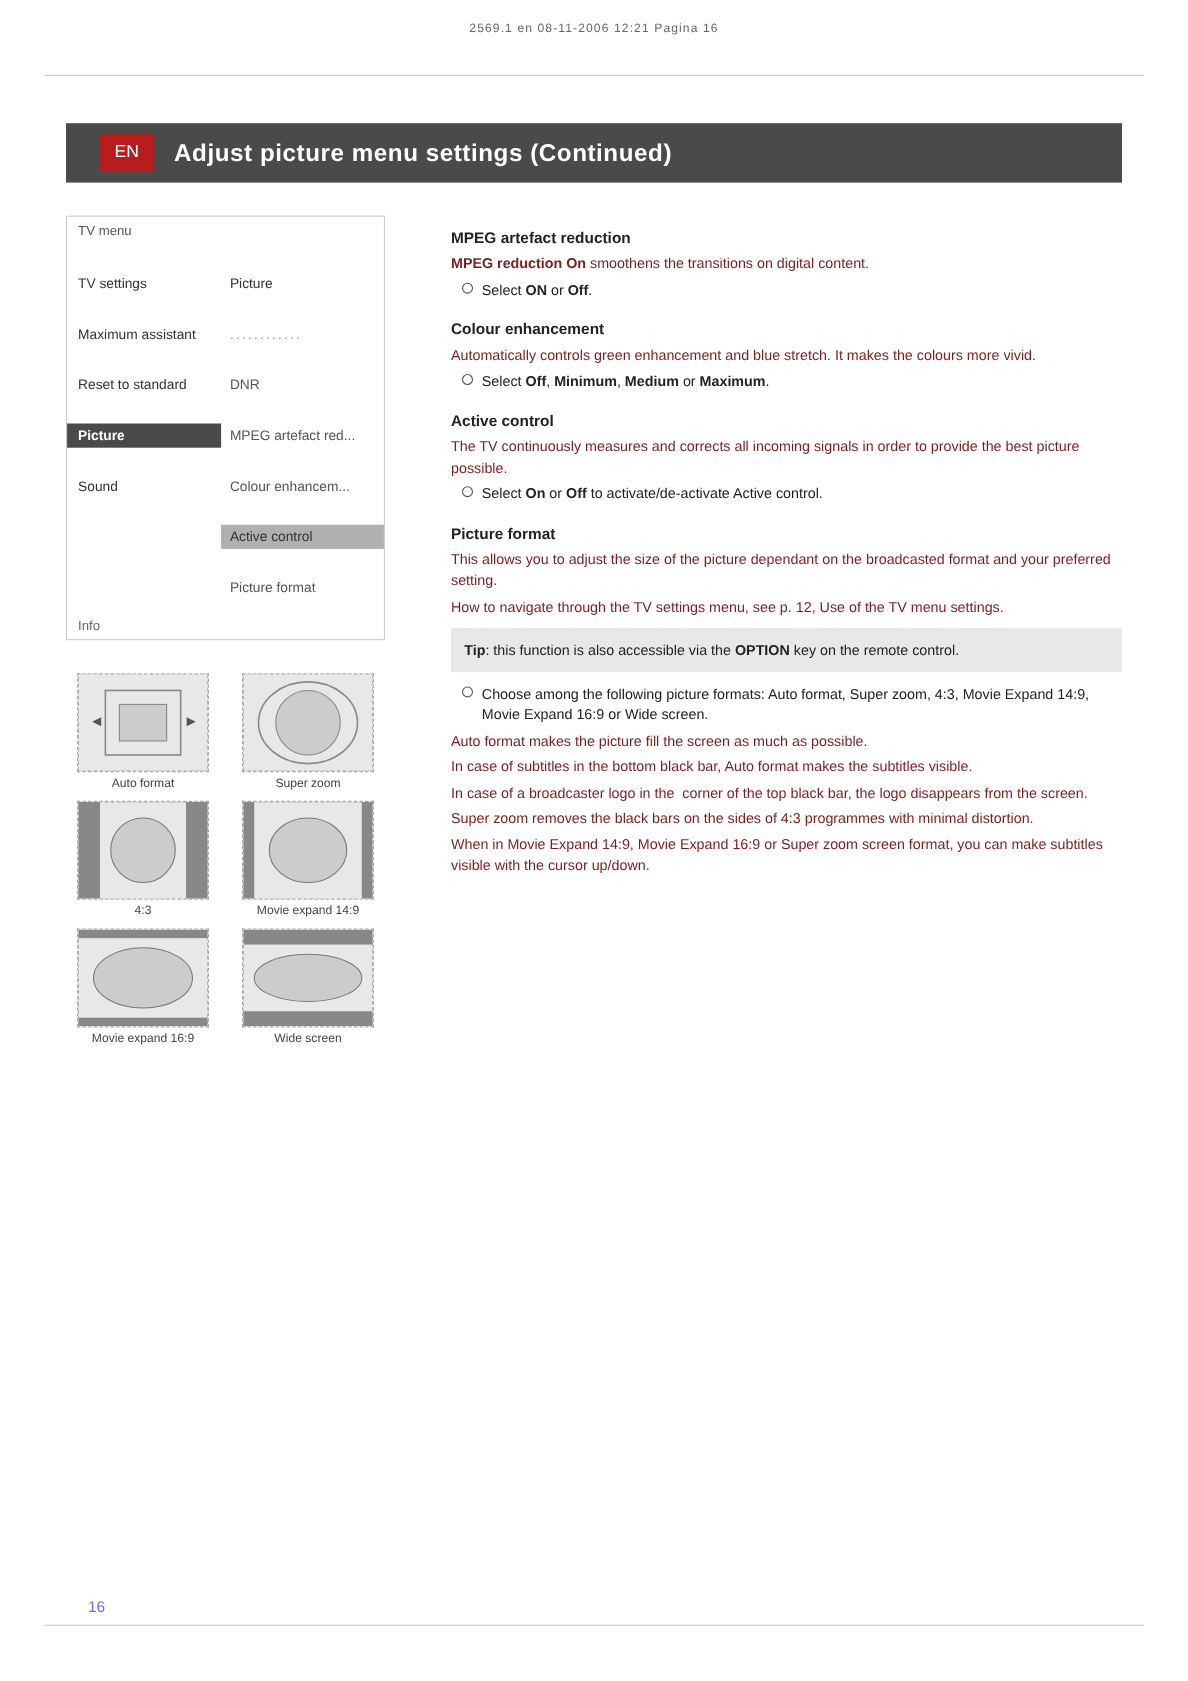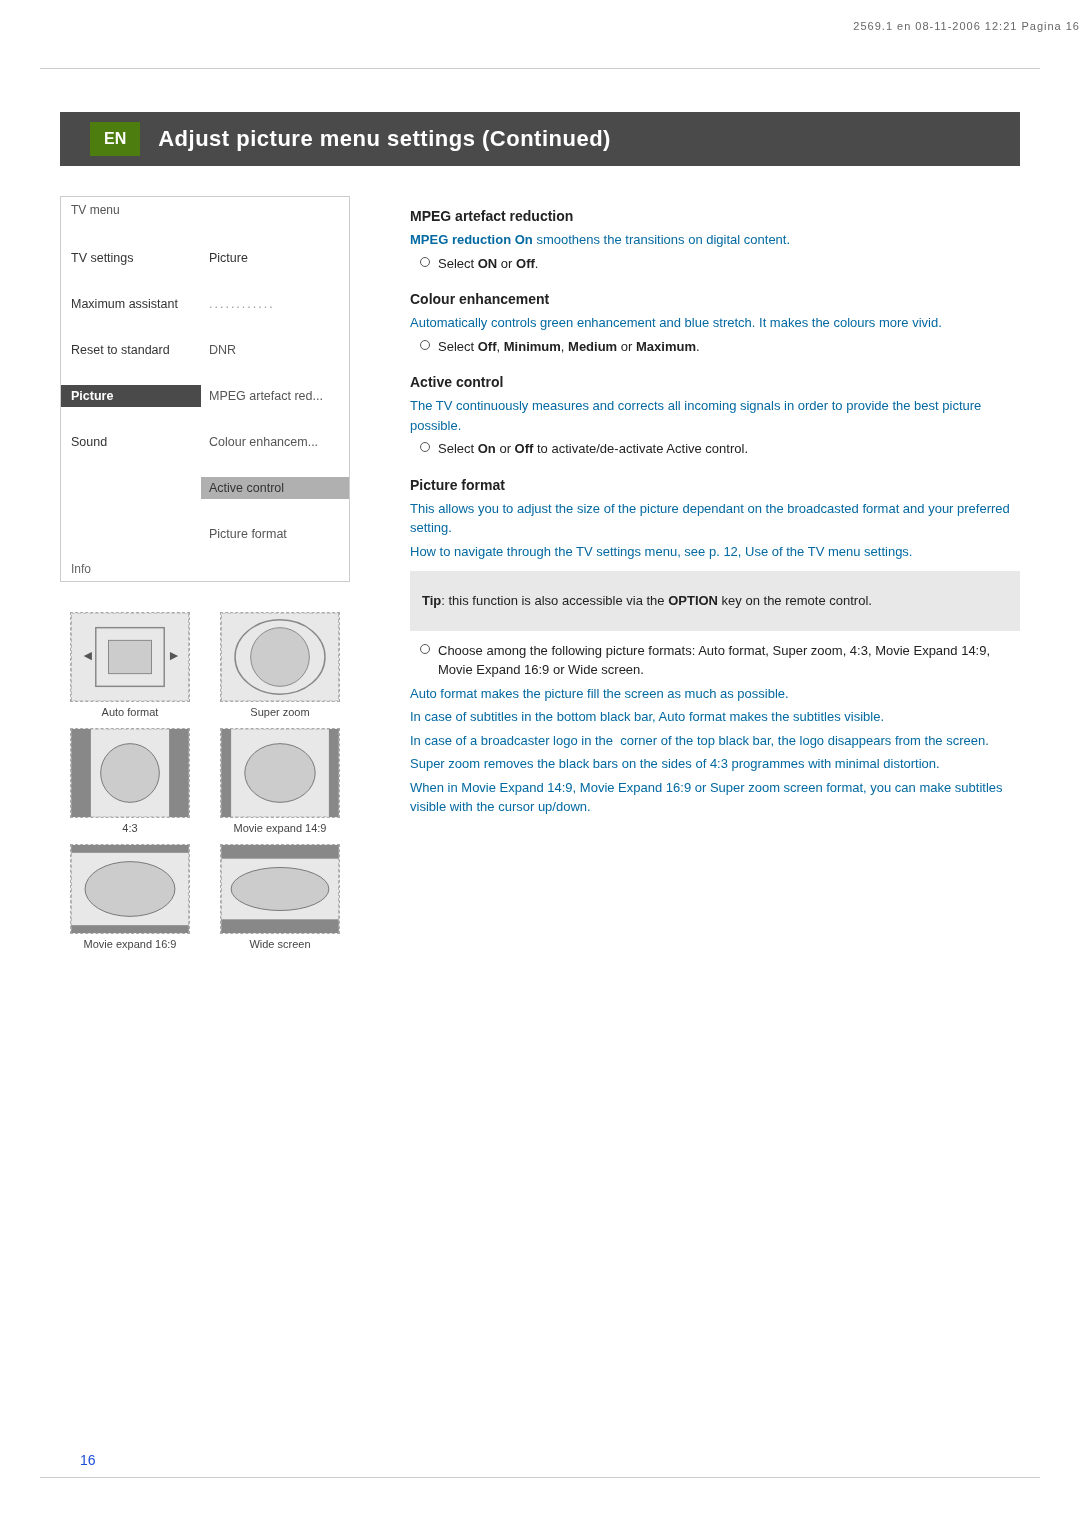--- a/index.html
+++ b/index.html
@@ -16,23 +16,23 @@
     
     .header-bar {
       display: flex;
       align-items: center;
       background: #4a4a4a;
       color: #fff;
       padding: 10px 30px;
       margin: 80px 60px 0 60px;
     }
     .header-en {
-      background: #4d7c0f;
+      background: #b91c1c;
       color: #fff;
-      font-weight: bold;
+      font-weight: normal;
       font-size: 16px;
       padding: 8px 14px;
       margin-right: 18px;
     }
     .header-title {
       font-size: 22px;
       font-weight: bold;
       color: #fff;
       letter-spacing: 0.5px;
     }
@@ -168,21 +168,21 @@
       margin-bottom: 6px;
       margin-top: 18px;
     }
     .section-heading:first-child {
       margin-top: 12px;
     }
 
     .section-body {
       font-size: 13px;
       line-height: 1.5;
-      color: #0369a1;
+      color: #7f1d1d;
       margin-bottom: 4px;
     }
 
     .bullet-item {
       display: flex;
       align-items: flex-start;
       margin: 4px 0 4px 10px;
       font-size: 13px;
       line-height: 1.5;
     }
@@ -192,42 +192,42 @@
       border: 1.5px solid #555;
       border-radius: 50%;
       margin-top: 3px;
       margin-right: 8px;
       flex-shrink: 0;
       background: #fff;
     }
 
     .tip-box {
       background: #e8e8e8;
-      padding: 20px 12px;
+      padding: 10px 12px;
       font-size: 13px;
       line-height: 1.5;
       margin: 10px 0;
     }
     .note-box {
       background: #e8e8e8;
       padding: 8px 12px;
       font-size: 13px;
       line-height: 1.5;
       margin: 10px 0;
     }
 
     b { font-weight: bold; }
 
     
     .page-number {
       position: absolute;
       bottom: 60px;
       left: 80px;
       font-size: 14px;
-      color: #1d4ed8;
+      color: #8b5cf6;
     }
 
     
     .top-line {
       position: absolute;
       top: 68px;
       left: 40px;
       right: 40px;
       height: 1px;
       background: #ccc;
@@ -239,21 +239,21 @@
       right: 40px;
       height: 1px;
       background: #ccc;
     }
   </style>
 </head>
 <body>
 
 <div class="top-line"></div>
 
-<div class="meta-line" style="margin-top:20px;text-align:right;">2569.1 en   08-11-2006   12:21   Pagina 16</div>
+<div class="meta-line" style="margin-top:20px;">2569.1 en   08-11-2006   12:21   Pagina 16</div>
 
 <div class="header-bar">
   <div class="header-en">EN</div>
   <div class="header-title">Adjust picture menu settings  (Continued)</div>
 </div>
 
 <div class="main-content">
 
   <div class="left-col">
 

